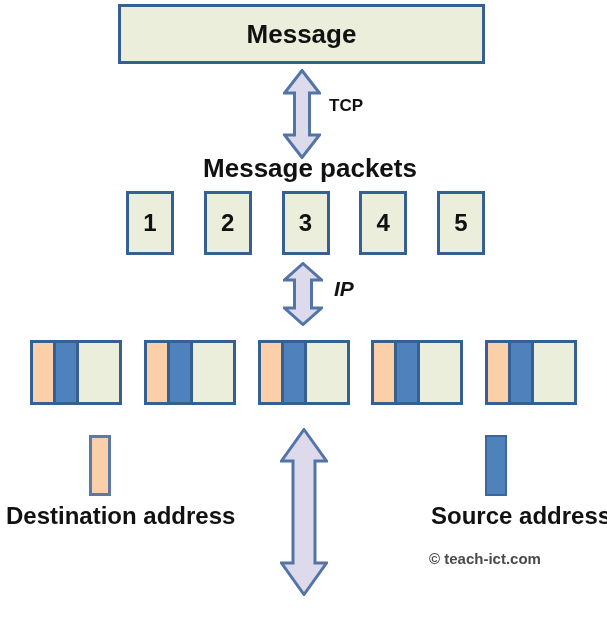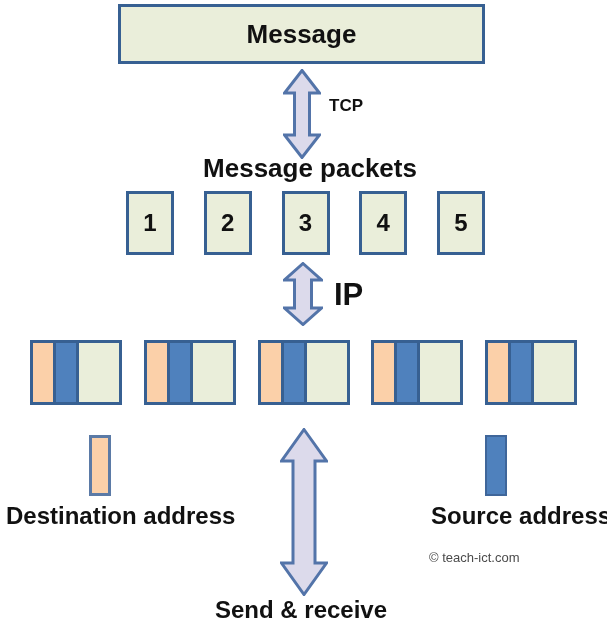--- a/index.html
+++ b/index.html
@@ -35,28 +35,28 @@
   }
   .seg-dest{width:20px;background:var(--dest-peach);border-right:3px solid var(--box-border);}
   .seg-src{width:20px;background:var(--source-blue);border-right:3px solid var(--box-border);}
   .seg-body{flex:1;background:var(--box-fill);}
   
   .arrow{position:absolute;}
   .arrow polygon{fill:var(--arrow-fill);stroke:var(--arrow-border);stroke-width:3;stroke-linejoin:miter;}
   
   .lbl{position:absolute;font-weight:bold;color:var(--text);white-space:nowrap;}
   .lbl-tcp{left:329px;top:96px;font-size:17px;}
-  .lbl-ip{left:334px;top:277px;font-size:31px;}
+  .lbl-ip{left:334px;top:277px;font-size:21px;font-style:italic;}
   .lbl-packets{left:110px;top:153px;width:400px;text-align:center;font-size:26px;}
   .lbl-send{left:101px;top:596px;width:400px;text-align:center;font-size:24px;}
   .lbl-dest{left:6px;top:502px;font-size:24px;text-align:center;}
   .lbl-src{left:431px;top:502px;font-size:24px;}
   .copyright{
-    position:absolute;left:429px;top:550px;font-size:13px;
-    color:var(--copyright-gray);font-weight:normal;white-space:nowrap;
+    position:absolute;left:429px;top:550px;font-size:15px;
+    color:var(--copyright-gray);font-weight:bold;white-space:nowrap;
   }
   
   .swatch{position:absolute;box-sizing:border-box;width:22px;height:61px;top:435px;}
   .swatch-dest{left:89px;background:var(--dest-peach);border:3px solid var(--swatch-border);}
   .swatch-src{left:485px;background:var(--source-blue);border:2px solid var(--src-swatch-border);}
 </style>
 </head>
 <body>
 
 <div class="canvas">
@@ -124,17 +124,16 @@
   </div>
 
   <div class="swatch swatch-dest"></div>
   <div class="swatch swatch-src"></div>
   <div class="lbl lbl-dest">Destination address</div>
   <div class="lbl lbl-src">Source address</div>
 
   <svg class="arrow" style="left:280px;top:428px;" width="48" height="168" viewBox="0 0 48 168">
     <polygon points="24,1.5 46.5,33 35,33 35,135 46.5,135 24,166.5 1.5,135 13,135 13,33 1.5,33"></polygon>
   </svg>
-  <div class="lbl lbl-send">Send &amp; receive</div>
 
   <div class="copyright">© teach-ict.com</div>
 
 </div>
 
 </body></html>

